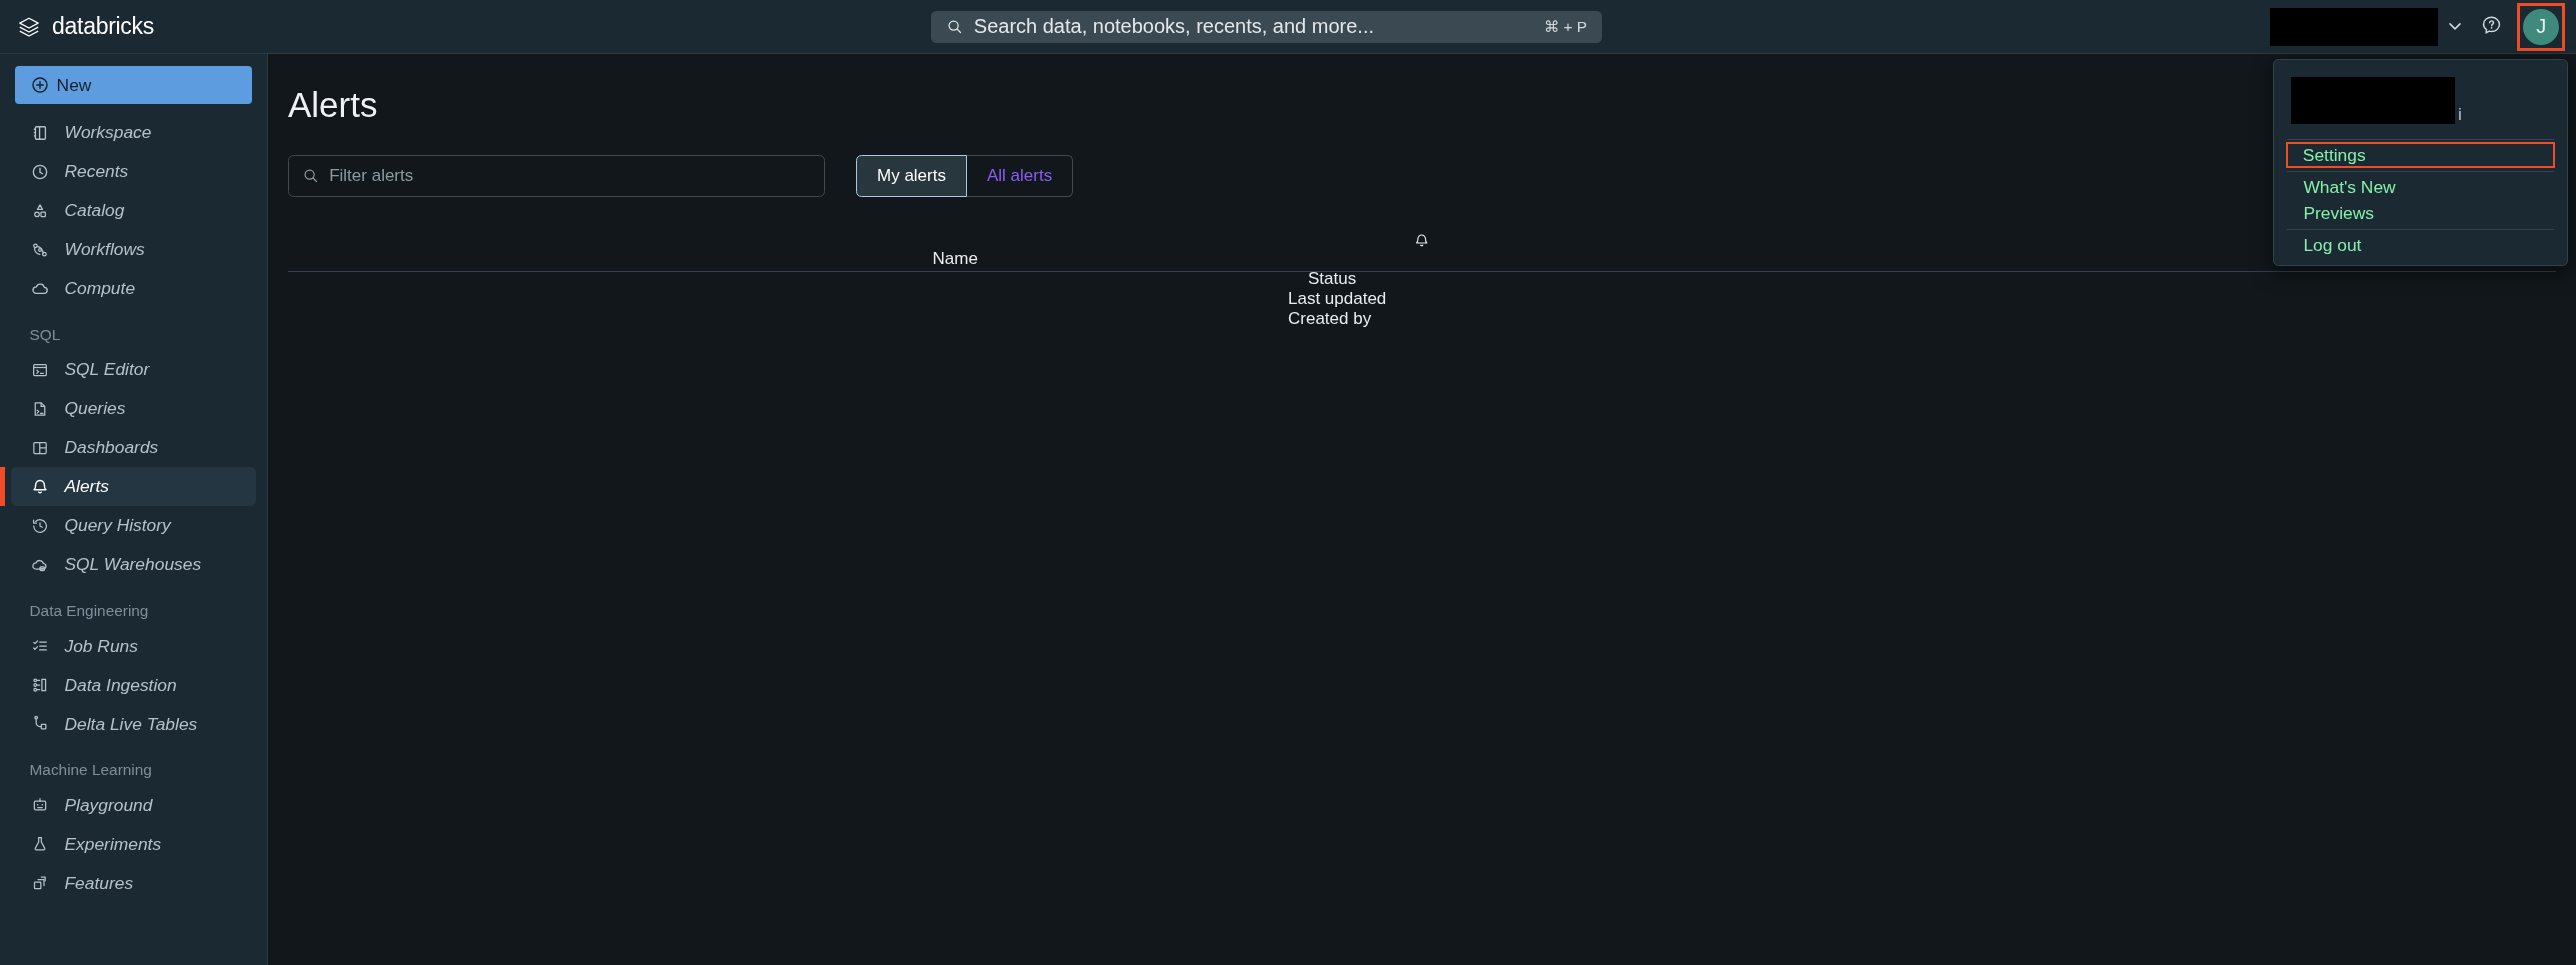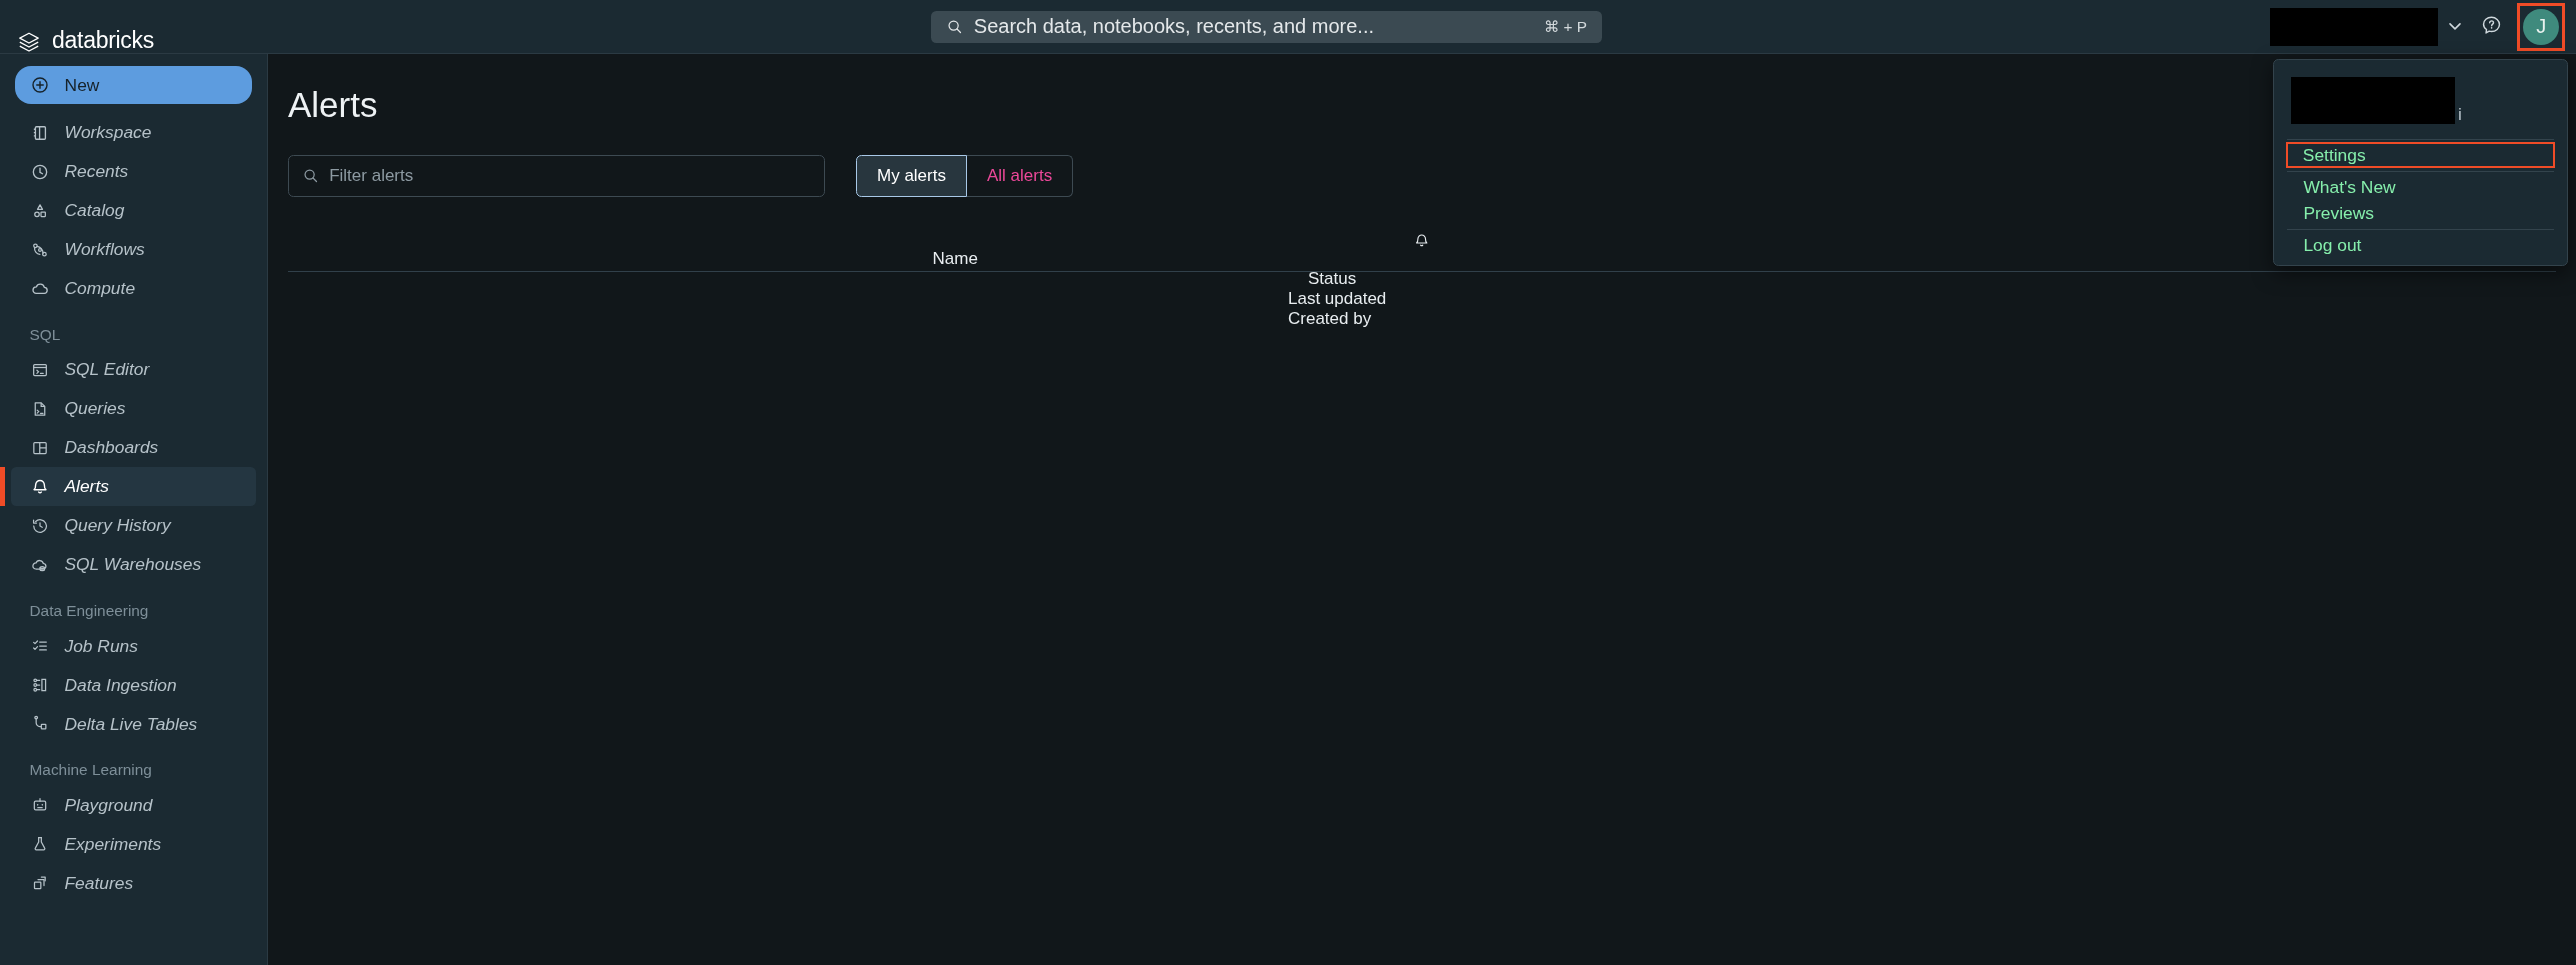--- a/index.html
+++ b/index.html
@@ -23,21 +23,21 @@
     border-bottom: 0.7px solid #2b3a43;
     display: flex;
     align-items: center;
     z-index: 40;
   }
 
   #brand {
     width: 268px;
     height: 54px;
     display: flex;
-    align-items: flex-end;
+    align-items: center;
     padding-left: 17.4px;
     gap: 10.7px;
     flex: 0 0 268px;
   }
   #brand-logo { width: 24px; height: 24px; display: block; }
   #brand-name {
     color: #ffffff;
     font-size: 23px;
     letter-spacing: -0.3px;
     font-weight: 400;
@@ -125,25 +125,25 @@
     border-right: 0.7px solid #2b3a43;
     padding-top: 12px;
     overflow: hidden;
     z-index: 20;
   }
 
   #new-button {
     margin: 0 14.8px 9.4px 14.8px;
     height: 38px;
     background: #5d9cdf;
-    border-radius: 16px;
+    border-radius: 4px;
     display: flex;
     align-items: center;
     padding-left: 14.8px;
-    gap: 15px;
+    gap: 7px;
     cursor: pointer;
   }
   #new-button .nb-icon { width: 20px; height: 20px; }
   #new-button .nb-label {
     color: #16222a;
     font-size: 17.4px;
   }
 
   .nav-item {
     height: 39px;
@@ -227,21 +227,21 @@
   #filter-input .fi-text { color: #8d9aa2; font-size: 17px; }
 
   #segmented {
     display: flex;
     height: 42px;
   }
   .seg-btn {
     height: 42px;
     padding: 0 20px;
     display: flex; align-items: center; justify-content: center;
-    color: #ec4899;
+    color: #8b5cf6;
     font-size: 17px;
     background: #11171a;
     border: 0.7px solid #3d4a52;
     cursor: pointer;
     white-space: nowrap;
   }
   .seg-btn:first-child { border-radius: 5.4px 0 0 5.4px; }
   .seg-btn:last-child { border-radius: 0 5.4px 5.4px 0; border-left: none; }
   .seg-btn.selected {
     background: #28363e;

